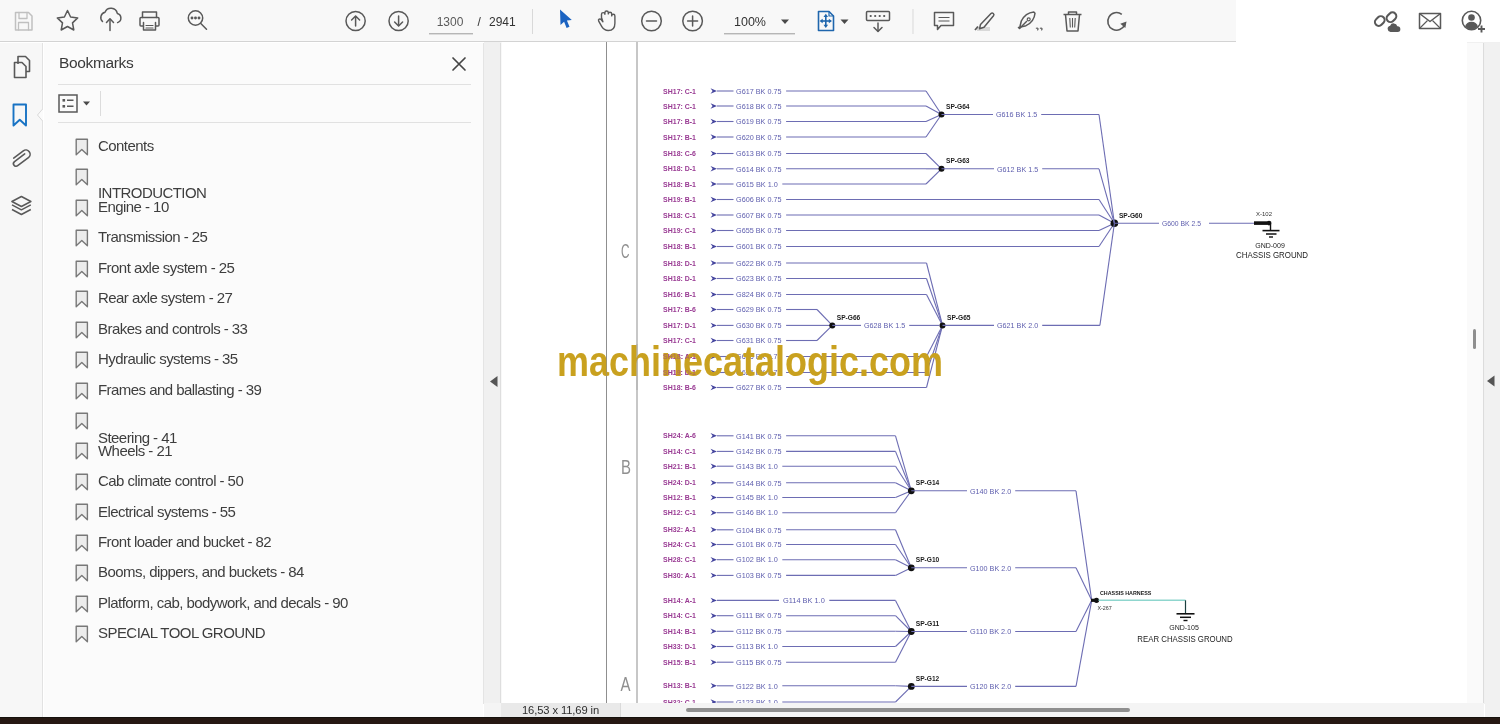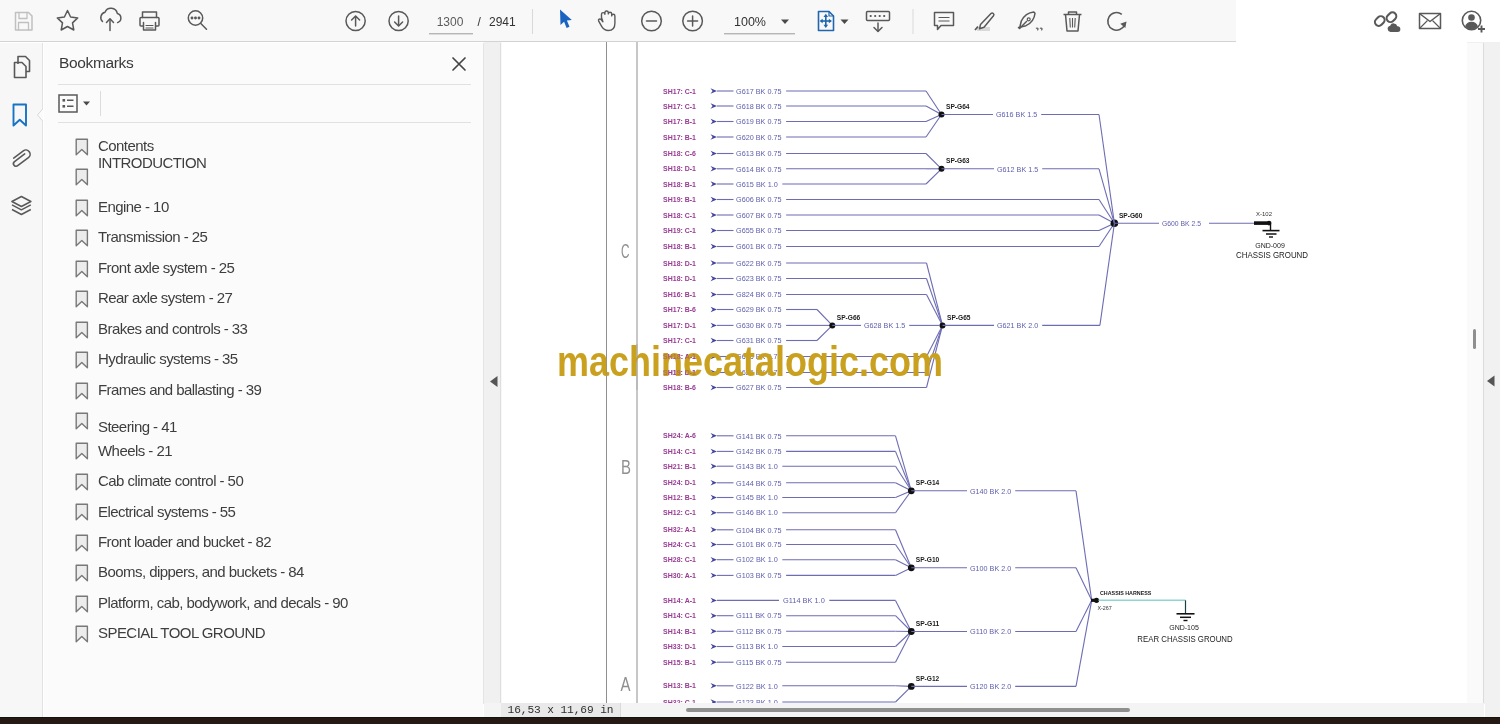--- a/index.html
+++ b/index.html
@@ -4,21 +4,21 @@
 * { margin:0; padding:0; box-sizing:border-box; }
 html,body { width:1500px; height:724px; overflow:hidden; font-family:"Liberation Sans",sans-serif; background:#fff; }
 .abs { position:absolute; }
 #toolbar { left:0; top:0; width:1236px; height:42px; background:#f8f8f8; border-bottom:1px solid #d3d3d3; z-index:5; }
 #sstrip { left:0; top:43px; width:43px; height:674px; background:#f7f7f7; border-right:1px solid #e2e2e2; z-index:5; }
 #panel { left:44px; top:43px; width:439px; height:674px; background:#fbfbfb; z-index:5;padding-left:28px; }
 #splitter { left:483px; top:43px; width:18px; height:661px; background:#f0f0f0; border-left:1px solid #e4e4e4; border-right:1px solid #dedede; z-index:5; }
 #vscroll { left:1467px; top:43px; width:17px; height:661px; background:#fafafa; border-right:1px solid #dcdcdc; z-index:6; }
 #rightpane { left:1485px; top:43px; width:15px; height:674px; background:#f1f1f1; z-index:5; }
 #bottomband { left:484px; top:703px; width:1000px; height:14px; background:#f4f4f4; z-index:6; }
-#statusbox { left:501px; top:703px; width:120px; height:14px; background:#e9e9e9; border-right:1px solid #dadada; z-index:7; font-size:11.2px; letter-spacing:-0.1px; color:#2d2d2d; text-align:center; line-height:14.5px;font-family:Liberation Mono, monospace; }
+#statusbox { left:501px; top:703px; width:120px; height:14px; background:#e9e9e9; border-right:1px solid #dadada; z-index:7; font-size:11.2px; letter-spacing:-0.1px; color:#2d2d2d; text-align:center; line-height:14.5px; }
 #hthumb { left:686px; top:707.5px; width:444px; height:4px; background:#8f8f8f; border-radius:2px; z-index:7; }
 #vthumb { left:1472.5px; top:329px; width:3.5px; height:20px; background:#8f8f8f; border-radius:2px; z-index:7; }
 #darkstrip { left:0; top:716.5px; width:1500px; height:7.5px; background:#261812; border-top:1.5px solid #15110d; z-index:9; }
 .bmtxt { position:absolute; left:54px; font-size:15px; letter-spacing:-0.55px; line-height:15px; color:#3e3e3e; white-space:nowrap; }
 </style></head>
 <body>
 <svg class="abs" style="left:0;top:0;z-index:1" width="1500" height="724" viewBox="0 0 1500 724">
 <rect x="484" y="42" width="1016" height="662" fill="#f0f0f0"></rect>
 <rect x="501.5" y="42" width="965.5" height="661.5" fill="#ffffff"></rect>
 <g stroke-width="1.1">
@@ -468,21 +468,21 @@
     </svg>
 <div style="position:absolute;left:56px;top:48px;width:1px;height:25px;background:#dcdcdc"></div>
 <div style="position:absolute;left:14px;top:79px;width:413px;height:1px;background:#e1e1e1"></div>
 <div style="position:absolute;left:31px;top:94.8px;width:14px;height:18px"><svg width="14" height="18" viewBox="0 0 14 18">
         <path d="M1.2 1.2 h11.2 v15.5 l-5.6 -5.2 -5.6 5.2 z" fill="#ececec" stroke="#787878" stroke-width="1.4" stroke-linejoin="round"></path>
       </svg></div>
 <div class="bmtxt" style="top:95.0px">Contents</div>
 <div style="position:absolute;left:31px;top:125.3px;width:14px;height:18px"><svg width="14" height="18" viewBox="0 0 14 18">
         <path d="M1.2 1.2 h11.2 v15.5 l-5.6 -5.2 -5.6 5.2 z" fill="#ececec" stroke="#787878" stroke-width="1.4" stroke-linejoin="round"></path>
       </svg></div>
-<div class="bmtxt" style="top:112px">INTRODUCTION</div>
+<div class="bmtxt" style="top:142px">INTRODUCTION</div>
 <div style="position:absolute;left:31px;top:155.7px;width:14px;height:18px"><svg width="14" height="18" viewBox="0 0 14 18">
         <path d="M1.2 1.2 h11.2 v15.5 l-5.6 -5.2 -5.6 5.2 z" fill="#ececec" stroke="#787878" stroke-width="1.4" stroke-linejoin="round"></path>
       </svg></div>
 <div class="bmtxt" style="top:155.9px">Engine - 10</div>
 <div style="position:absolute;left:31px;top:186.2px;width:14px;height:18px"><svg width="14" height="18" viewBox="0 0 14 18">
         <path d="M1.2 1.2 h11.2 v15.5 l-5.6 -5.2 -5.6 5.2 z" fill="#ececec" stroke="#787878" stroke-width="1.4" stroke-linejoin="round"></path>
       </svg></div>
 <div class="bmtxt" style="top:186.4px">Transmission - 25</div>
 <div style="position:absolute;left:31px;top:216.6px;width:14px;height:18px"><svg width="14" height="18" viewBox="0 0 14 18">
         <path d="M1.2 1.2 h11.2 v15.5 l-5.6 -5.2 -5.6 5.2 z" fill="#ececec" stroke="#787878" stroke-width="1.4" stroke-linejoin="round"></path>
@@ -500,21 +500,21 @@
         <path d="M1.2 1.2 h11.2 v15.5 l-5.6 -5.2 -5.6 5.2 z" fill="#ececec" stroke="#787878" stroke-width="1.4" stroke-linejoin="round"></path>
       </svg></div>
 <div class="bmtxt" style="top:308.2px">Hydraulic systems - 35</div>
 <div style="position:absolute;left:31px;top:338.5px;width:14px;height:18px"><svg width="14" height="18" viewBox="0 0 14 18">
         <path d="M1.2 1.2 h11.2 v15.5 l-5.6 -5.2 -5.6 5.2 z" fill="#ececec" stroke="#787878" stroke-width="1.4" stroke-linejoin="round"></path>
       </svg></div>
 <div class="bmtxt" style="top:338.7px">Frames and ballasting - 39</div>
 <div style="position:absolute;left:31px;top:368.9px;width:14px;height:18px"><svg width="14" height="18" viewBox="0 0 14 18">
         <path d="M1.2 1.2 h11.2 v15.5 l-5.6 -5.2 -5.6 5.2 z" fill="#ececec" stroke="#787878" stroke-width="1.4" stroke-linejoin="round"></path>
       </svg></div>
-<div class="bmtxt" style="top:376px">Steering - 41</div>
+<div class="bmtxt" style="top:387px">Steering - 41</div>
 <div style="position:absolute;left:31px;top:399.4px;width:14px;height:18px"><svg width="14" height="18" viewBox="0 0 14 18">
         <path d="M1.2 1.2 h11.2 v15.5 l-5.6 -5.2 -5.6 5.2 z" fill="#ececec" stroke="#787878" stroke-width="1.4" stroke-linejoin="round"></path>
       </svg></div>
 <div class="bmtxt" style="top:399.6px">Wheels - 21</div>
 <div style="position:absolute;left:31px;top:429.9px;width:14px;height:18px"><svg width="14" height="18" viewBox="0 0 14 18">
         <path d="M1.2 1.2 h11.2 v15.5 l-5.6 -5.2 -5.6 5.2 z" fill="#ececec" stroke="#787878" stroke-width="1.4" stroke-linejoin="round"></path>
       </svg></div>
 <div class="bmtxt" style="top:430.1px">Cab climate control - 50</div>
 <div style="position:absolute;left:31px;top:460.3px;width:14px;height:18px"><svg width="14" height="18" viewBox="0 0 14 18">
         <path d="M1.2 1.2 h11.2 v15.5 l-5.6 -5.2 -5.6 5.2 z" fill="#ececec" stroke="#787878" stroke-width="1.4" stroke-linejoin="round"></path>

